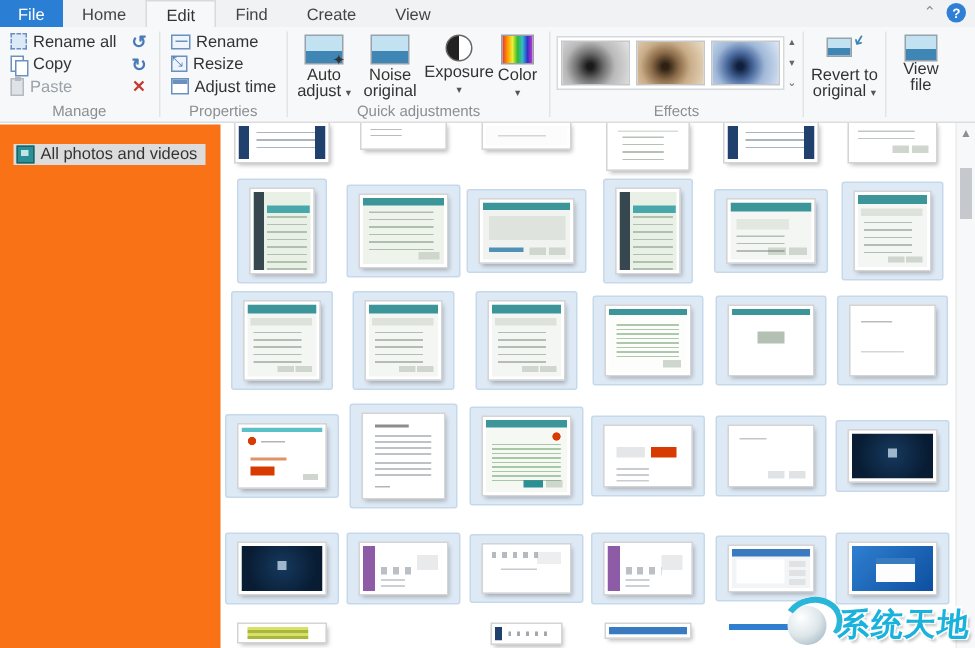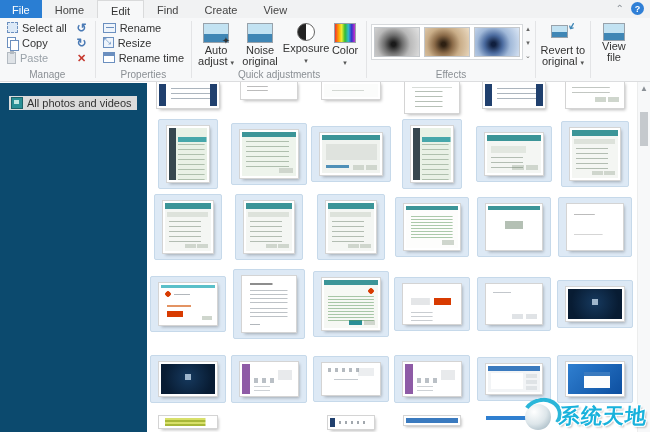--- a/index.html
+++ b/index.html
@@ -70,21 +70,21 @@
 
   .action-btn { width:46px; display:flex; flex-direction:column; align-items:center; text-align:center;
     line-height:11px; padding-top:3px; }
   .ic-revert { width:24px; height:22px; position:relative; }
   .ic-revert::before { content:""; position:absolute; left:0; top:2px; width:15px; height:11px;
     border:1px solid #98a2ab; background:linear-gradient(#c2e2f2 55%, #3f86b5 55%); }
   .ic-revert::after { content:"➜"; position:absolute; right:-1px; top:-2px; color:#3f86b5; font-size:10px; transform:rotate(120deg); }
   .ic-view { width:22px; height:18px; border:1px solid #98a2ab; background:linear-gradient(#c2e2f2 55%, #3f86b5 55%); }
 
   
-  .nav { position:absolute; left:0; top:83px; width:163px; bottom:0; background:#0c4a6e; border-right:1px solid #e8e8e8; }
+  .nav { position:absolute; left:0; top:83px; width:163px; bottom:0; background:#f97316; border-right:1px solid #e8e8e8; }
   .nav-item { margin:13px 0 0 9px; display:inline-flex; align-items:center; gap:4px;
     background:#dcdcdc; padding:1px 5px 1px 2px; }
   .ic-gallery { width:12px; height:12px; background:#2a8f96; border:1px solid #1c646a; position:relative; }
   .ic-gallery::before { content:""; position:absolute; left:2px; top:2px; width:5px; height:4px; background:#bfe6e2; }
 
   
   .grid { position:absolute; left:147px; top:82px; right:13px; bottom:0; overflow:hidden; background:#fff; }
   .g-row { display:flex; }
   .g-row .cell { width:81.5px; display:flex; align-items:center; justify-content:center; flex:none; }
   .g-row0 { height:33px; } .g-row0 .cell { align-items:flex-start; }
@@ -258,21 +258,21 @@
   </div>
 </div>
 
 <div class="ribbon">
 
   <div class="rgroup">
     <div class="manage-cols">
       <div class="btn-col">
         <div class="sm-btn">
           <span class="ic ic-selectall"></span>
-          <span>Select all</span>
+          <span>Rename all</span>
         </div>
         <div class="sm-btn">
           <span class="ic ic-copy"></span>
           <span>Copy</span>
         </div>
         <div class="sm-btn disabled">
           <span class="ic ic-paste"></span>
           <span>Paste</span>
         </div>
       </div>
@@ -298,21 +298,21 @@
       <div class="sm-btn">
         <span class="ic ic-rename"></span>
         <span>Rename</span>
       </div>
       <div class="sm-btn">
         <span class="ic ic-resize"></span>
         <span>Resize</span>
       </div>
       <div class="sm-btn">
         <span class="ic ic-time"></span>
-        <span>Rename time</span>
+        <span>Adjust time</span>
       </div>
     </div>
     <div class="rgroup-label">Properties</div>
   </div>
 
   <div class="rsep"></div>
 
   <div class="rgroup">
     <div style="display:flex;">
       <div class="big-btn">

